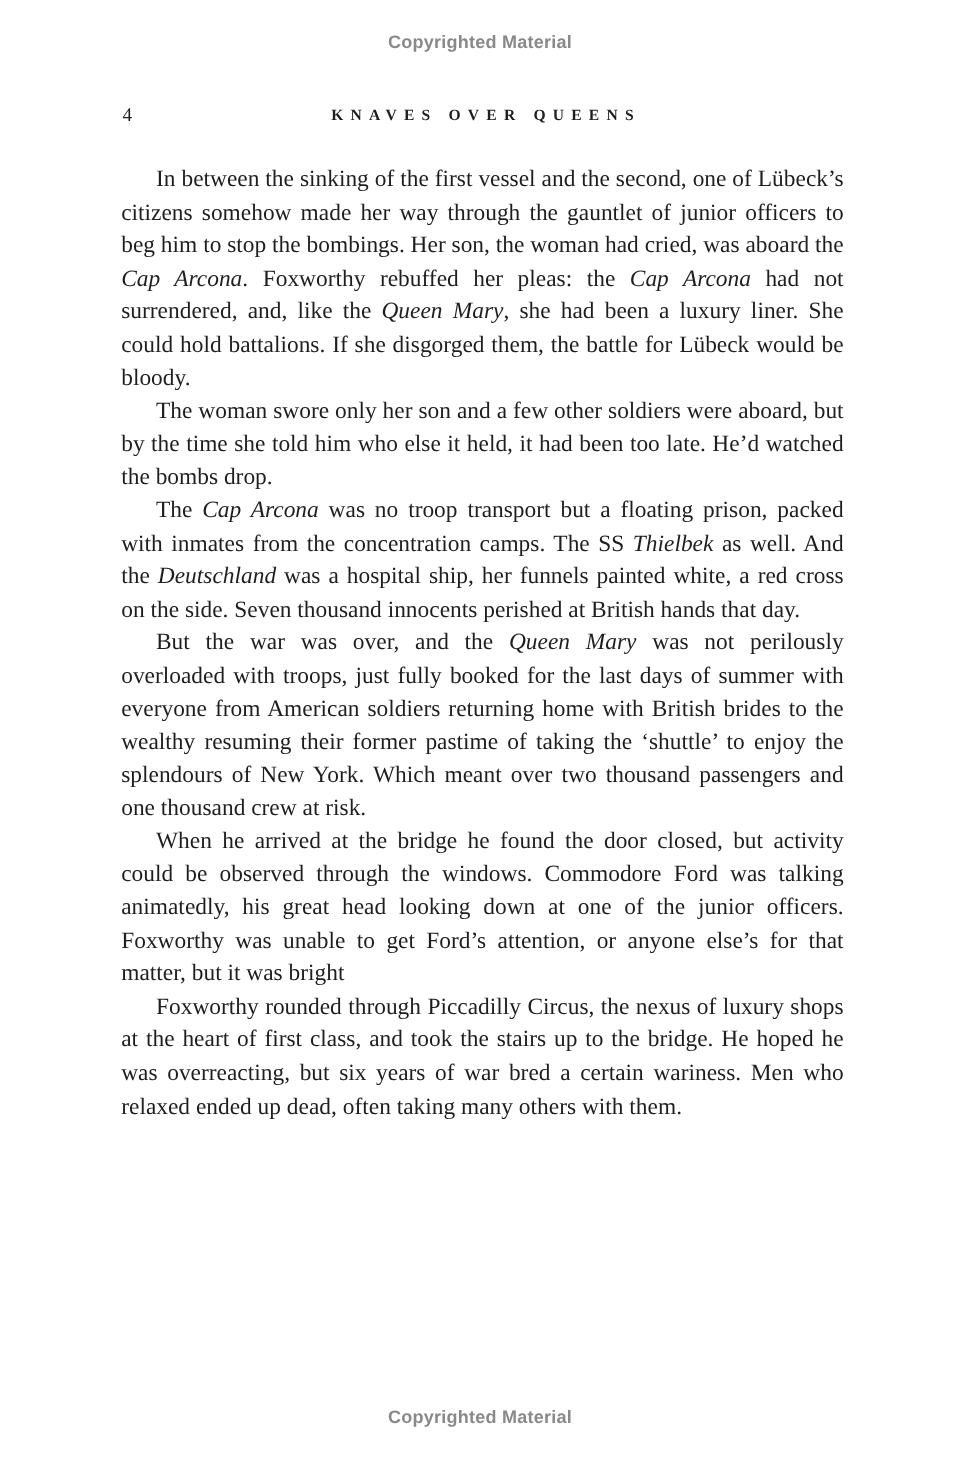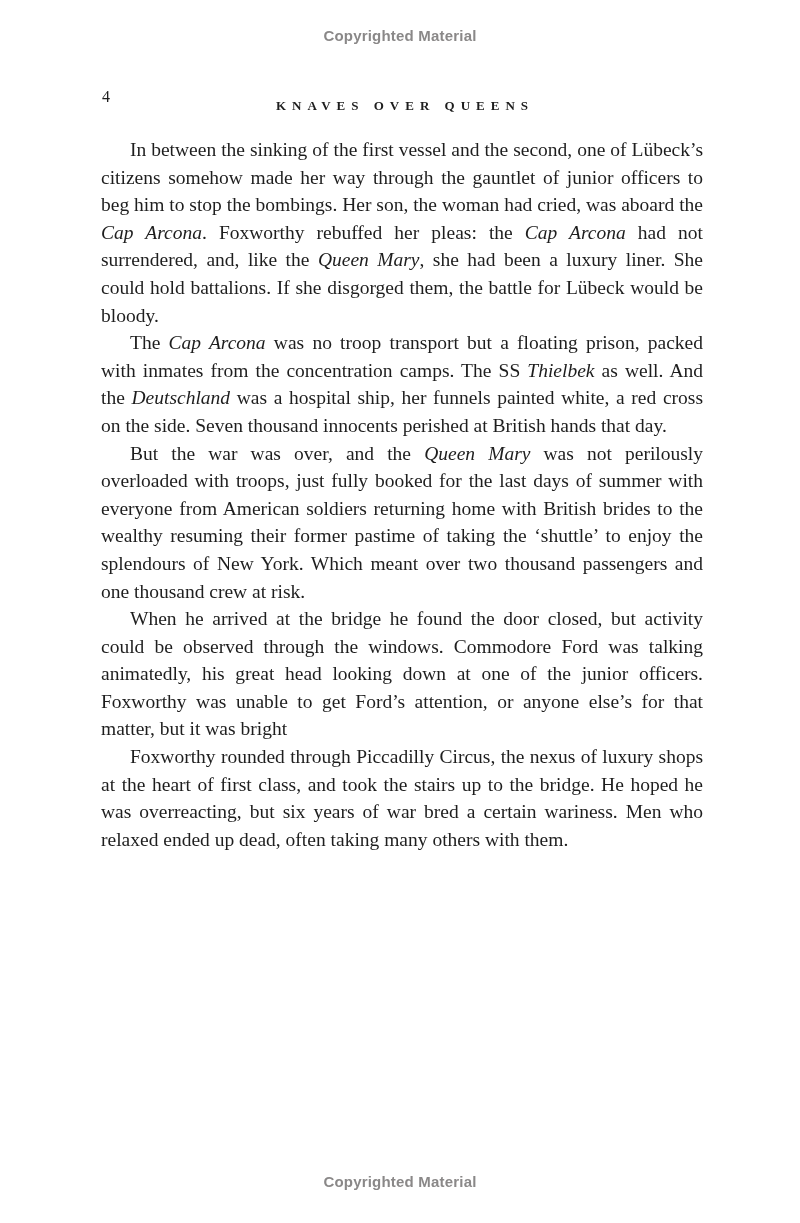--- a/index.html
+++ b/index.html
@@ -43,21 +43,20 @@
     color: var(--text_black, #1e1e1e);
   }
   .running-head {
     display: block;
     text-align: center;
     font-size: 13px;
     font-weight: bold;
     letter-spacing: 6px;
     padding-left: 6px; 
     color: var(--text_black, #1e1e1e);
-    margin-top: 10px;
   }
   .body-text {
     position: absolute;
     top: 136px;
     left: 101px;
     width: 602px;
     font-size: 19.5px;
     line-height: 27.6px;
     color: var(--text_black, #1e1e1e);
     text-align: justify;
@@ -79,20 +78,21 @@
 
   <div class="copyright top">Copyrighted Material</div>
 
   <div class="header-row">
     <span class="pagenum">4</span>
     <span class="running-head">KNAVES OVER QUEENS</span>
   </div>
 
   <div class="body-text" id="text-block">
       <p class="para indent"><span>In between the sinking of the first vessel and the second, one of Lübeck’s citizens somehow made her way through the gauntlet of junior officers to beg him to stop the bombings. Her son, the woman had cried, was aboard the </span><em>Cap Arcona</em><span>. Foxworthy rebuffed her pleas: the </span><em>Cap Arcona</em><span> had not surrendered, and, like the </span><em>Queen Mary</em><span>, she had been a luxury liner. She could hold battalions. If she disgorged them, the battle for Lübeck would be bloody.</span></p>
+      <p class="para indent"><span>The woman swore only her son and a few other soldiers were aboard, but by the time she told him who else it held, it had been too late. He’d watched the bombs drop.</span></p>
       <p class="para indent"><span>The </span><em>Cap Arcona</em><span> was no troop transport but a floating prison, packed with inmates from the concentration camps. The SS </span><em>Thielbek</em><span> as well. And the </span><em>Deutschland</em><span> was a hospital ship, her funnels painted white, a red cross on the side. Seven thousand innocents perished at British hands that day.</span></p>
       <p class="para indent"><span>But the war was over, and the </span><em>Queen Mary</em><span> was not perilously overloaded with troops, just fully booked for the last days of summer with everyone from American soldiers returning home with British brides to the wealthy resuming their former pastime of taking the ‘shuttle’ to enjoy the splendours of New York. Which meant over two thousand passengers and one thousand crew at risk.</span></p>
       <p class="para indent"><span>When he arrived at the bridge he found the door closed, but activity could be observed through the windows. Commodore Ford was talking animatedly, his great head looking down at one of the junior officers. Foxworthy was unable to get Ford’s attention, or anyone else’s for that matter, but it was bright</span></p>
       <p class="para indent"><span>Foxworthy rounded through Piccadilly Circus, the nexus of luxury shops at the heart of first class, and took the stairs up to the bridge. He hoped he was overreacting, but six years of war bred a certain wariness. Men who relaxed ended up dead, often taking many others with them.</span></p>
     </div>
 
   <div class="copyright bottom">Copyrighted Material</div>
 
 </div>
 

